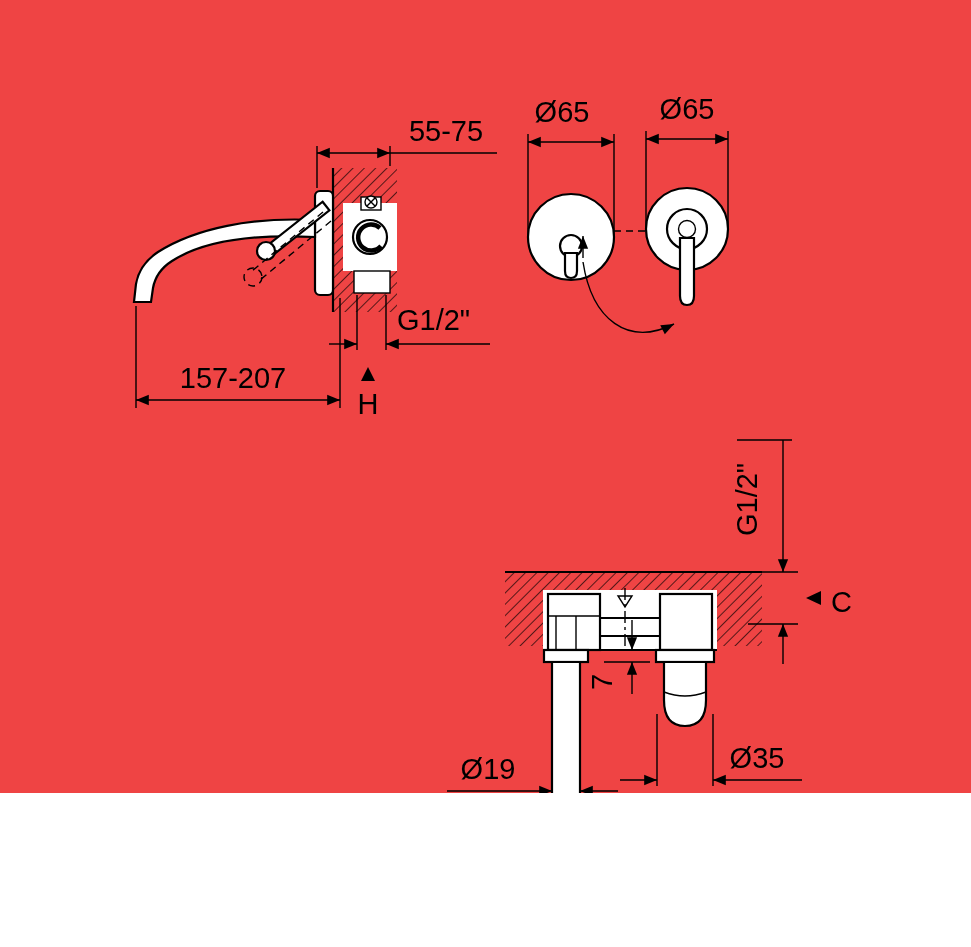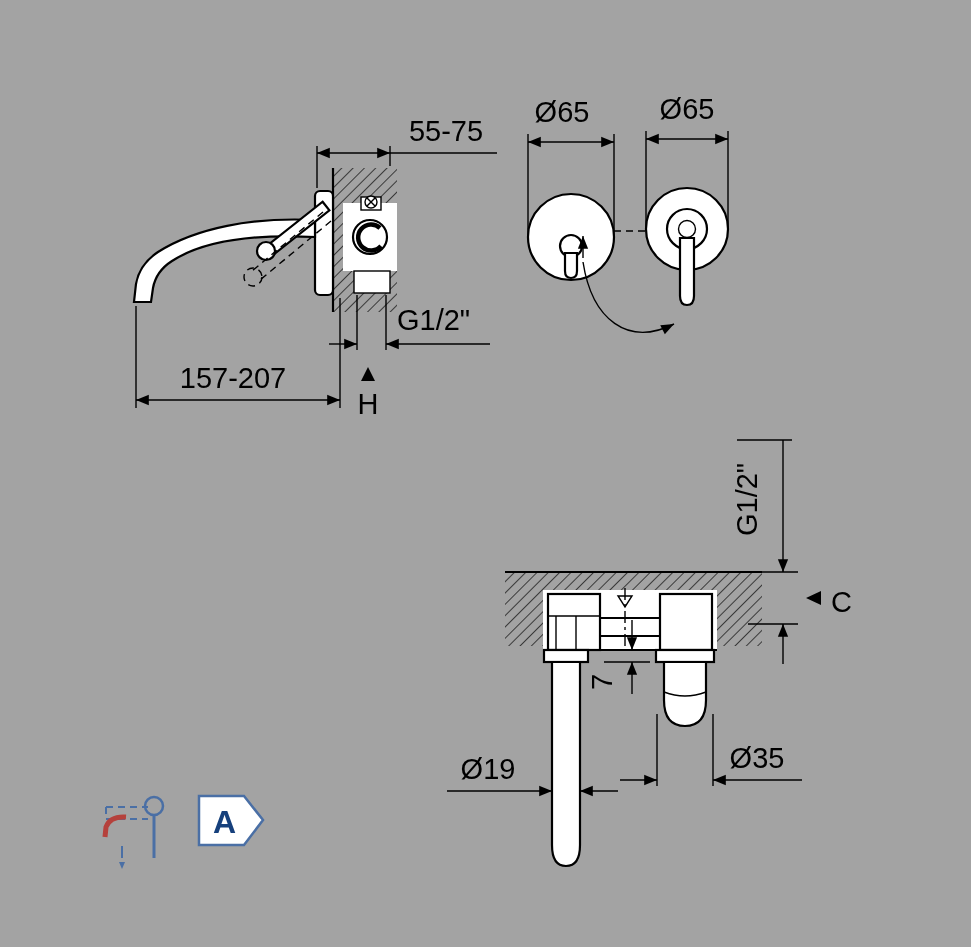--- a/index.html
+++ b/index.html
@@ -1,20 +1,20 @@
 <!DOCTYPE html>
 <html><head>
 <meta charset="utf-8">
 <style>
   html, body { margin: 0; padding: 0; background: #ffffff; }
   .canvas {
     position: relative;
     width: 971px;
-    height: 947px;
-    background: #a3a3a3;
+    height: 793px;
+    background: #ef4444;
     overflow: hidden;
     font-family: "Liberation Sans", sans-serif;
   }
   svg { display: block; }
   .t {
     font-family: "Liberation Sans", sans-serif;
     font-size: 29px;
     fill: #000000;
   }
   .t-mid { text-anchor: middle; }

